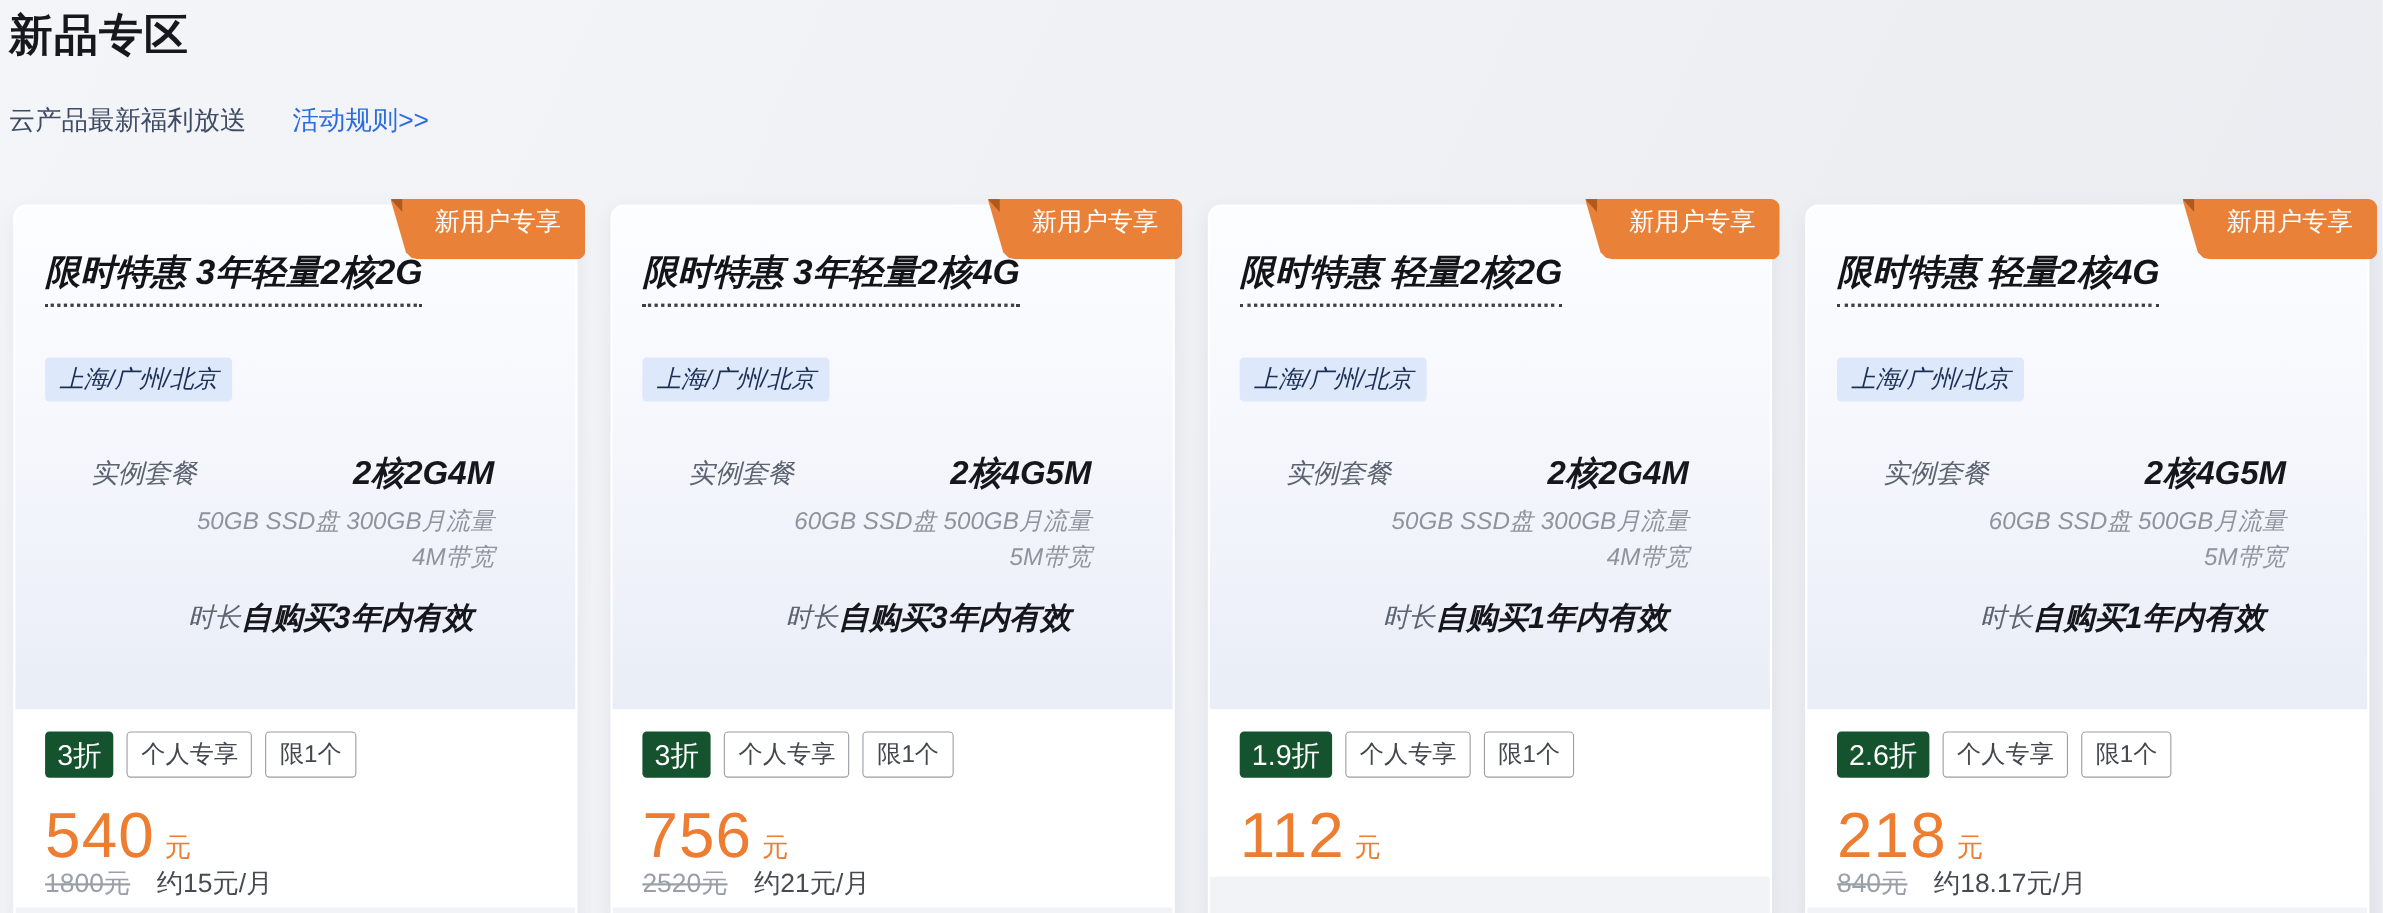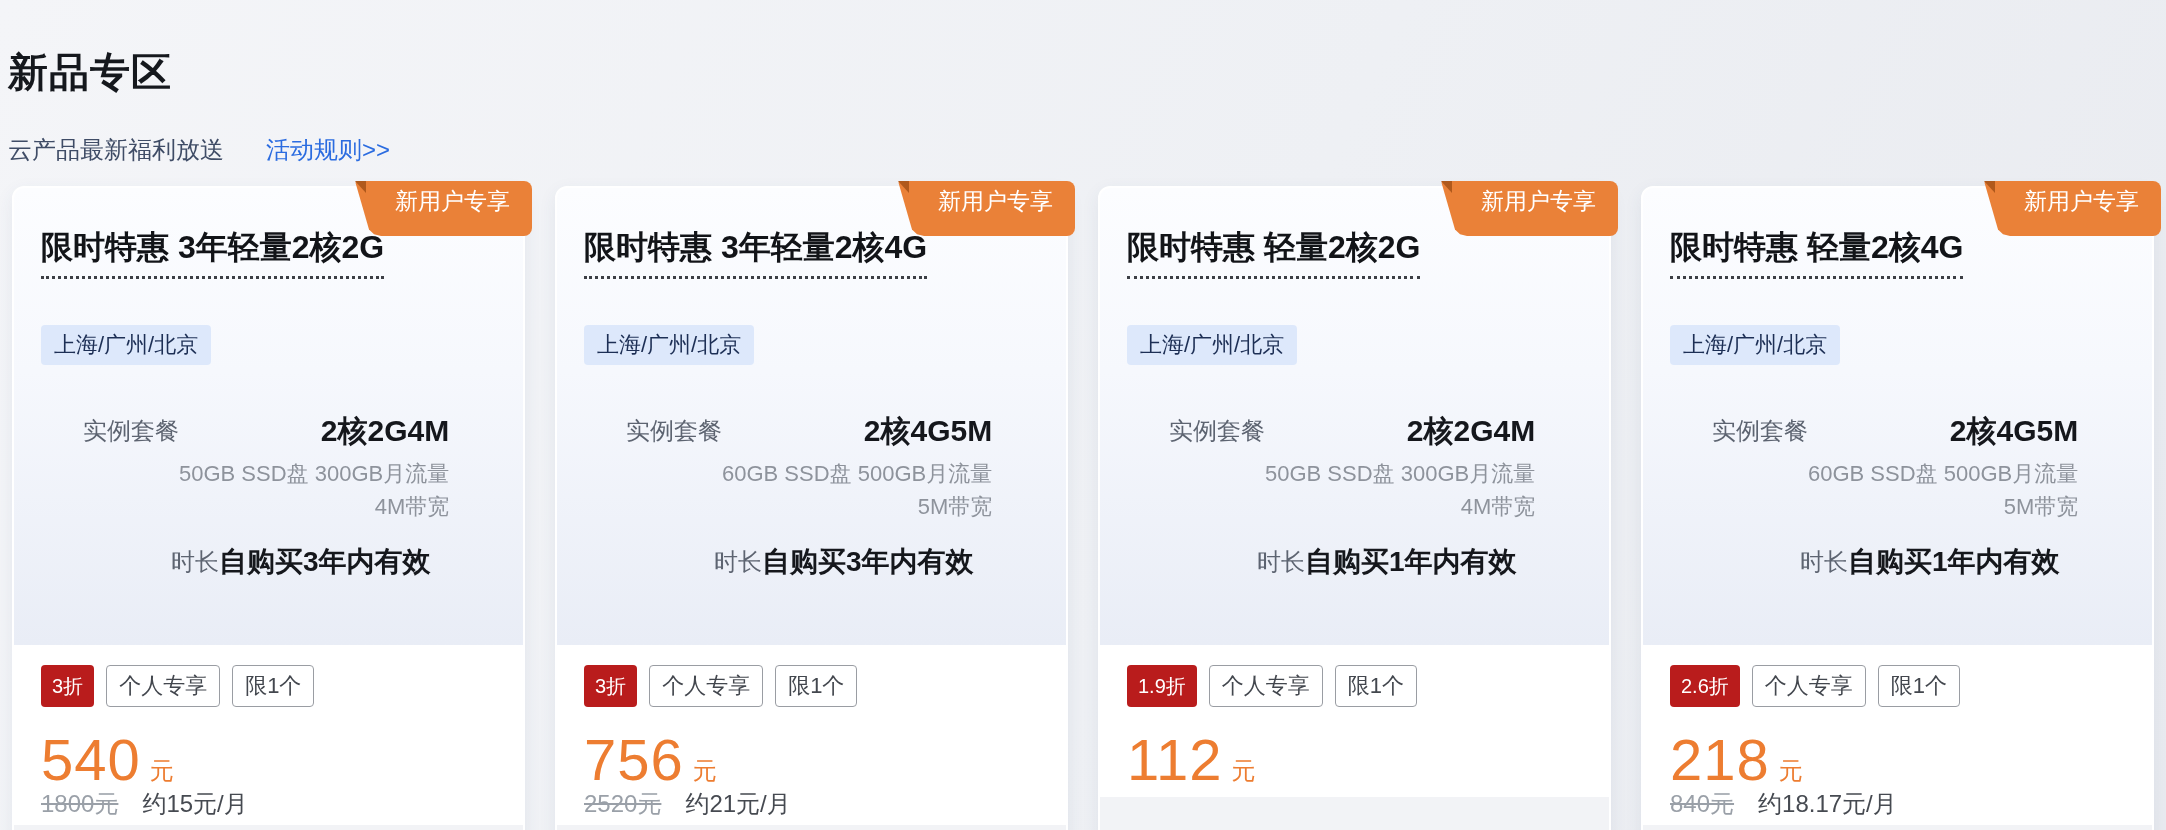--- a/index.html
+++ b/index.html
@@ -2,21 +2,21 @@
 <html><head>
 <meta charset="utf-8">
 <style>
   html,body{margin:0;padding:0;}
   body{
     width:2166px;height:830px;overflow:hidden;
     font-family:"Liberation Sans","DejaVu Sans",sans-serif;
     background:linear-gradient(115deg,#f4f5f8 0%,#eef0f4 55%,#e9ebf0 100%);
     position:relative;
   }
-  .page-header{padding:10px 0 0 8px;margin-top:40px;}
+  .page-header{padding:10px 0 0 8px;}
   .page-title{margin:0;font-size:40px;line-height:44px;font-weight:700;color:#15181d;letter-spacing:1px;}
   .sub-row{margin-top:42px;display:flex;align-items:flex-start;font-size:24px;line-height:28px;}
   .sub-text{color:#3f4c66;}
   .rules-link{color:#2b6ce0;margin-left:42px;text-decoration:none;cursor:pointer;}
 
   .cards{position:absolute;left:12px;right:12px;top:186px;display:flex;gap:30px;}
   .card{
     flex:1 1 0;position:relative;height:700px;
     background:#ffffff;border:2px solid #ffffff;border-radius:12px;
     box-shadow:0 6px 18px rgba(55,75,120,.08);
@@ -32,20 +32,21 @@
     position:relative;z-index:1;display:inline-block;height:55px;line-height:41px;
     padding:0 22px 0 40px;background:#ea8138;color:#fff;font-size:23px;
     border-radius:3px 8px 8px 8px;
     clip-path:polygon(0 0,100% 0,100% 100%,26px 100%,19px 97%,14px 88%);
   }
   
   .card-top{
     height:457px;box-sizing:border-box;padding:42px 27px 0;
     border-radius:10px 10px 0 0;
     background:linear-gradient(180deg,#fcfdff 0%,#f6f8fd 40%,#e9edf6 100%);
+    font-style:italic;
   }
   .card-title{margin:0;font-size:32px;line-height:34px;font-weight:700;color:#121418;}
   .title-underline{display:inline-block;padding-bottom:12px;border-bottom:3px dotted #3c3f45;}
   .region-row{margin-top:46px;}
   .region-tag{
     display:inline-block;padding:8px 13px;font-size:22px;line-height:24px;
     background:#dde8fb;color:#1d2f55;border-radius:4px;
   }
   .row{display:flex;text-align:right;}
   .spec-row{margin-top:49px;}
@@ -53,21 +54,21 @@
   .spec-value{font-size:30px;line-height:34px;font-weight:700;color:#15171c;}
   .spec-detail{margin-top:9px;font-size:22px;line-height:33px;color:#8e939c;}
   .duration-row{margin-top:22px;margin-left:40px;}
   .duration-value{font-size:28px;line-height:34px;font-weight:700;color:#15171c;}
 
   
   .card-price{background:#ffffff;border-radius:0 0 10px 10px;padding:20px 27px 0;overflow:hidden;}
   .tags-row{display:flex;gap:12px;height:42px;}
   .discount-badge{
     display:inline-flex;align-items:center;padding:12px 11px;border-radius:4px;
-    background:#b91c1c;color:#ffffff;font-size:20px;font-weight:500;
+    background:#14532d;color:#ffffff;font-size:26px;font-weight:500;
   }
   .outline-tag{
     display:inline-flex;align-items:center;padding:0 12px;border-radius:4px;
     border:1px solid #9a9da3;background:#ffffff;color:#43474e;font-size:22px;box-sizing:border-box;
   }
   .price-row{margin-top:24px;display:flex;align-items:flex-end;color:#ed7d31;}
   .price-number{font-size:58px;line-height:58px;font-weight:400;letter-spacing:1px;}
   .price-unit{font-size:24px;line-height:24px;margin-left:9px;padding-bottom:6px;font-weight:500;}
   .subprice-row{margin-top:2px;display:flex;align-items:baseline;gap:24px;font-size:24px;line-height:26px;}
   .original-price{color:#9aa0a8;text-decoration:line-through;}

